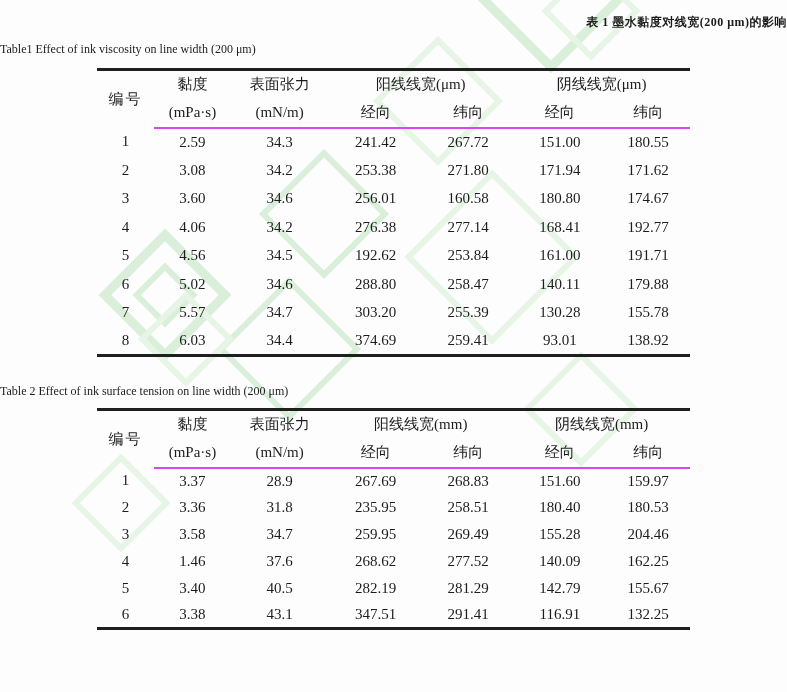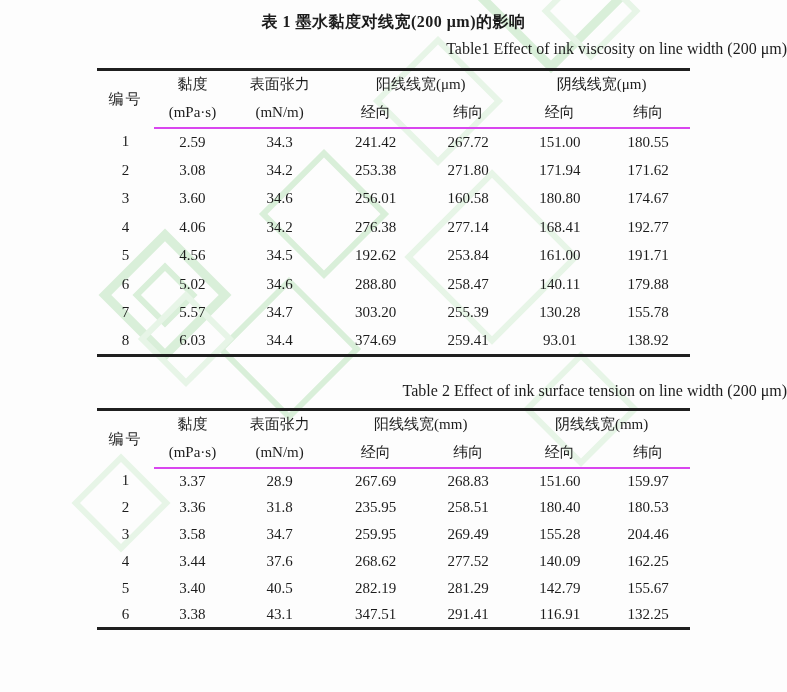--- a/index.html
+++ b/index.html
@@ -33,28 +33,28 @@
   .d5b { left: 142px; top: 272px;  width: 46px;  height: 46px; }
   .d6  { left: 238px; top: 298px;  width: 102px; height: 102px; }
   .d7  { left: 152px; top: 305px;  width: 68px;  height: 68px; }
   .d8  { left: 540px; top: 368px;  width: 82px;  height: 82px; }
   .d9  { left: 86px;  top: 468px;  width: 70px;  height: 70px; }
   .d10 { left: 430px; top: 195px;  width: 124px; height: 124px; }
 
   .content { position: relative; z-index: 1; padding-top: 10px; }
 
   .tbl-title {
-    text-align: center;
-    font-size: 16px; font-weight: bold;
+    text-align: right;
+    font-size: 12px; font-weight: bold;
     line-height: 24px;
     letter-spacing: 0.5px;
   }
   .tbl-subtitle {
-    text-align: right;
-    font-size: 16px; font-weight: normal;
+    text-align: left;
+    font-size: 12px; font-weight: normal;
     line-height: 24px;
     margin-top: 3px;
   }
   table.data {
     width: 593px;
     margin: 7px auto 0 auto;
     border-collapse: collapse;
     table-layout: fixed;
     border-top: 3px solid #1f1f1f;
     border-bottom: 3px solid #1f1f1f;
@@ -256,21 +256,21 @@
               <td>3</td>
               <td>3.58</td>
               <td>34.7</td>
               <td>259.95</td>
               <td>269.49</td>
               <td>155.28</td>
               <td>204.46</td>
             </tr>
             <tr>
               <td>4</td>
-              <td>3.44</td>
+              <td>1.46</td>
               <td>37.6</td>
               <td>268.62</td>
               <td>277.52</td>
               <td>140.09</td>
               <td>162.25</td>
             </tr>
             <tr>
               <td>5</td>
               <td>3.40</td>
               <td>40.5</td>

